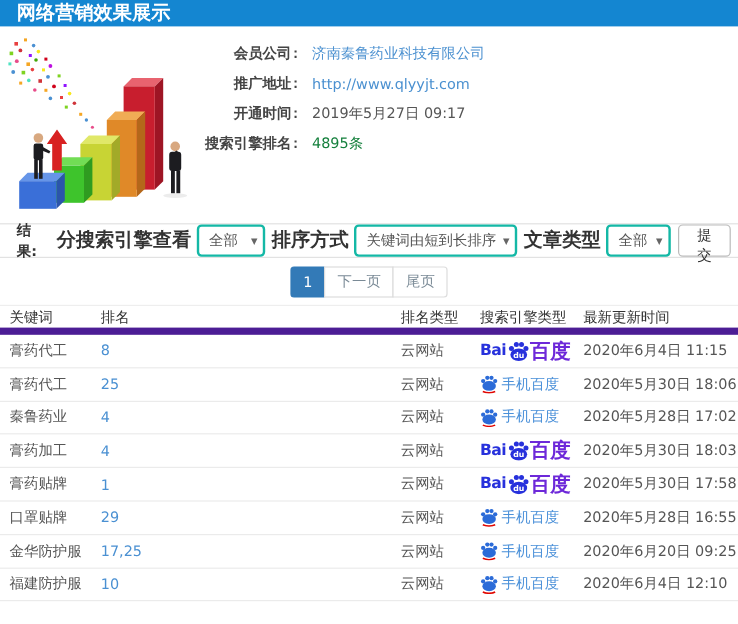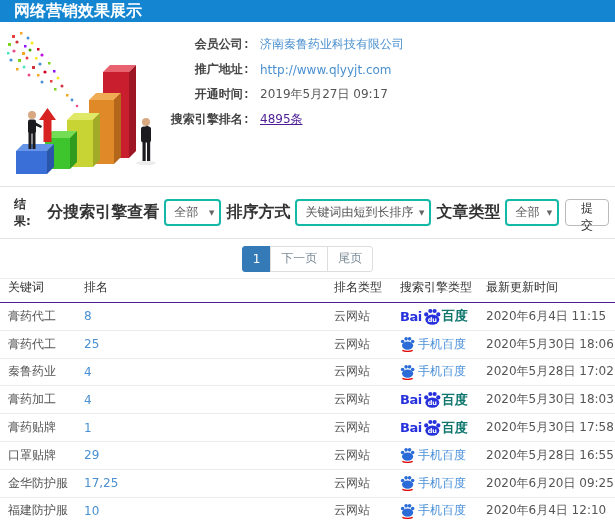--- a/index.html
+++ b/index.html
@@ -12,24 +12,24 @@
             padding-left:14px; font-weight:bold; }
 
   
   .profile { position:relative; height:164px; }
   .clipart { position:absolute; left:4px; top:8px; width:170px; height:148px; }
   .info-list { position:absolute; left:158px; top:10px; }
   .info-row { display:flex; align-items:center; height:25px; font-size:12px; }
   .info-label { width:92px; text-align:right; color:#444; font-weight:bold;font-family:Liberation Mono, monospace; }
   .info-value { margin-left:10px; color:#555; }
   .info-value.link { color:#4a90d0; cursor:pointer; }
-  .info-value.hot { color:#4c1d95;text-decoration:underline; }
-
-  
-  .filterbar { height:53px; border-top:1px solid #e2e2e2; border-bottom:1px solid #e2e2e2;
+  .info-value.hot { color:#15803d; }
+
+  
+  .filterbar { height:29px; border-top:1px solid #e2e2e2; border-bottom:1px solid #e2e2e2;
                display:flex; align-items:center; padding:0 6px 0 14px; background:#fff; }
   .result-label { font-size:12px; font-weight:bold; color:#333; }
   .filter-controls { margin-left:auto; display:flex; align-items:center; }
   .f-label { font-size:16px; font-weight:bold; color:#333; margin:0 5px; white-space:nowrap; }
   .select { position:relative; height:27px; border:2px solid #14b8a6; border-radius:4px; background:#fff;
             font-size:12px; color:#555; display:flex; align-items:center; padding:0 16px 0 8px;
             cursor:pointer; white-space:nowrap; }
   .select .caret { position:absolute; right:5px; top:50%; transform:translateY(-50%);
                    font-size:7px; color:#666; }
   .sel-engine { width:60px; }
@@ -44,37 +44,37 @@
   .pager { display:flex; }
   .page-btn { height:26px; min-width:26px; padding:0 10px; display:flex; align-items:center;
               justify-content:center; font-size:12px; color:#7a8a96; background:#fff;
               border:1px solid #ddd; margin-left:-1px; cursor:pointer; text-decoration:none; }
   .page-btn.first { border-radius:3px 0 0 3px; margin-left:0; }
   .page-btn.last { border-radius:0 3px 3px 0; }
   .page-btn.active { background:#337ab7; border-color:#337ab7; color:#fff; }
 
   
   .table { width:100%; }
-  .t-head { display:flex; align-items:flex-start; height:25px; border-top:1px solid #eee;
-            border-bottom:1px solid #4c1d95; font-size:12px; color:#333; }
+  .t-head { display:flex; align-items:flex-end; height:25px; border-top:1px solid #eee;
+            border-bottom:6px solid #4c1d95; font-size:12px; color:#333; }
   .t-row { display:flex; align-items:center; height:27.8px; border-bottom:1px solid #ebebeb;
            font-size:12px; color:#555; }
   .t-row.partial { border-bottom:none; align-items:flex-start; }
   .t-row.partial .col-engine { padding-top:4px; }
   .cell { overflow:hidden; white-space:nowrap; }
   .col-kw { width:84px; padding-left:8px; }
   .col-rank { width:250px; color:#4a90d2; cursor:pointer; }
   .col-type { width:66px; }
   .col-engine { width:86px; display:flex; align-items:center; }
   .col-time { flex:1; }
 
   
   .logo { display:inline-flex; align-items:center; }
   .bai { color:#2731dc; font-weight:bold; font-size:13px; letter-spacing:-0.5px; }
-  .du-cn { color:#0f766e; font-weight:bold; font-size:13px; }
+  .du-cn { color:#6d28d9; font-weight:bold; font-size:17px; }
   .paw { margin:0 1px; }
   .paw-m circle, .paw-m ellipse { fill:#2b6bd8; }
   .m-label { color:#4a90d9; font-size:12px; margin-left:3px; }
 </style>
 </head>
 <body>
 
 <div class="page">
 
   <div class="topbar">

